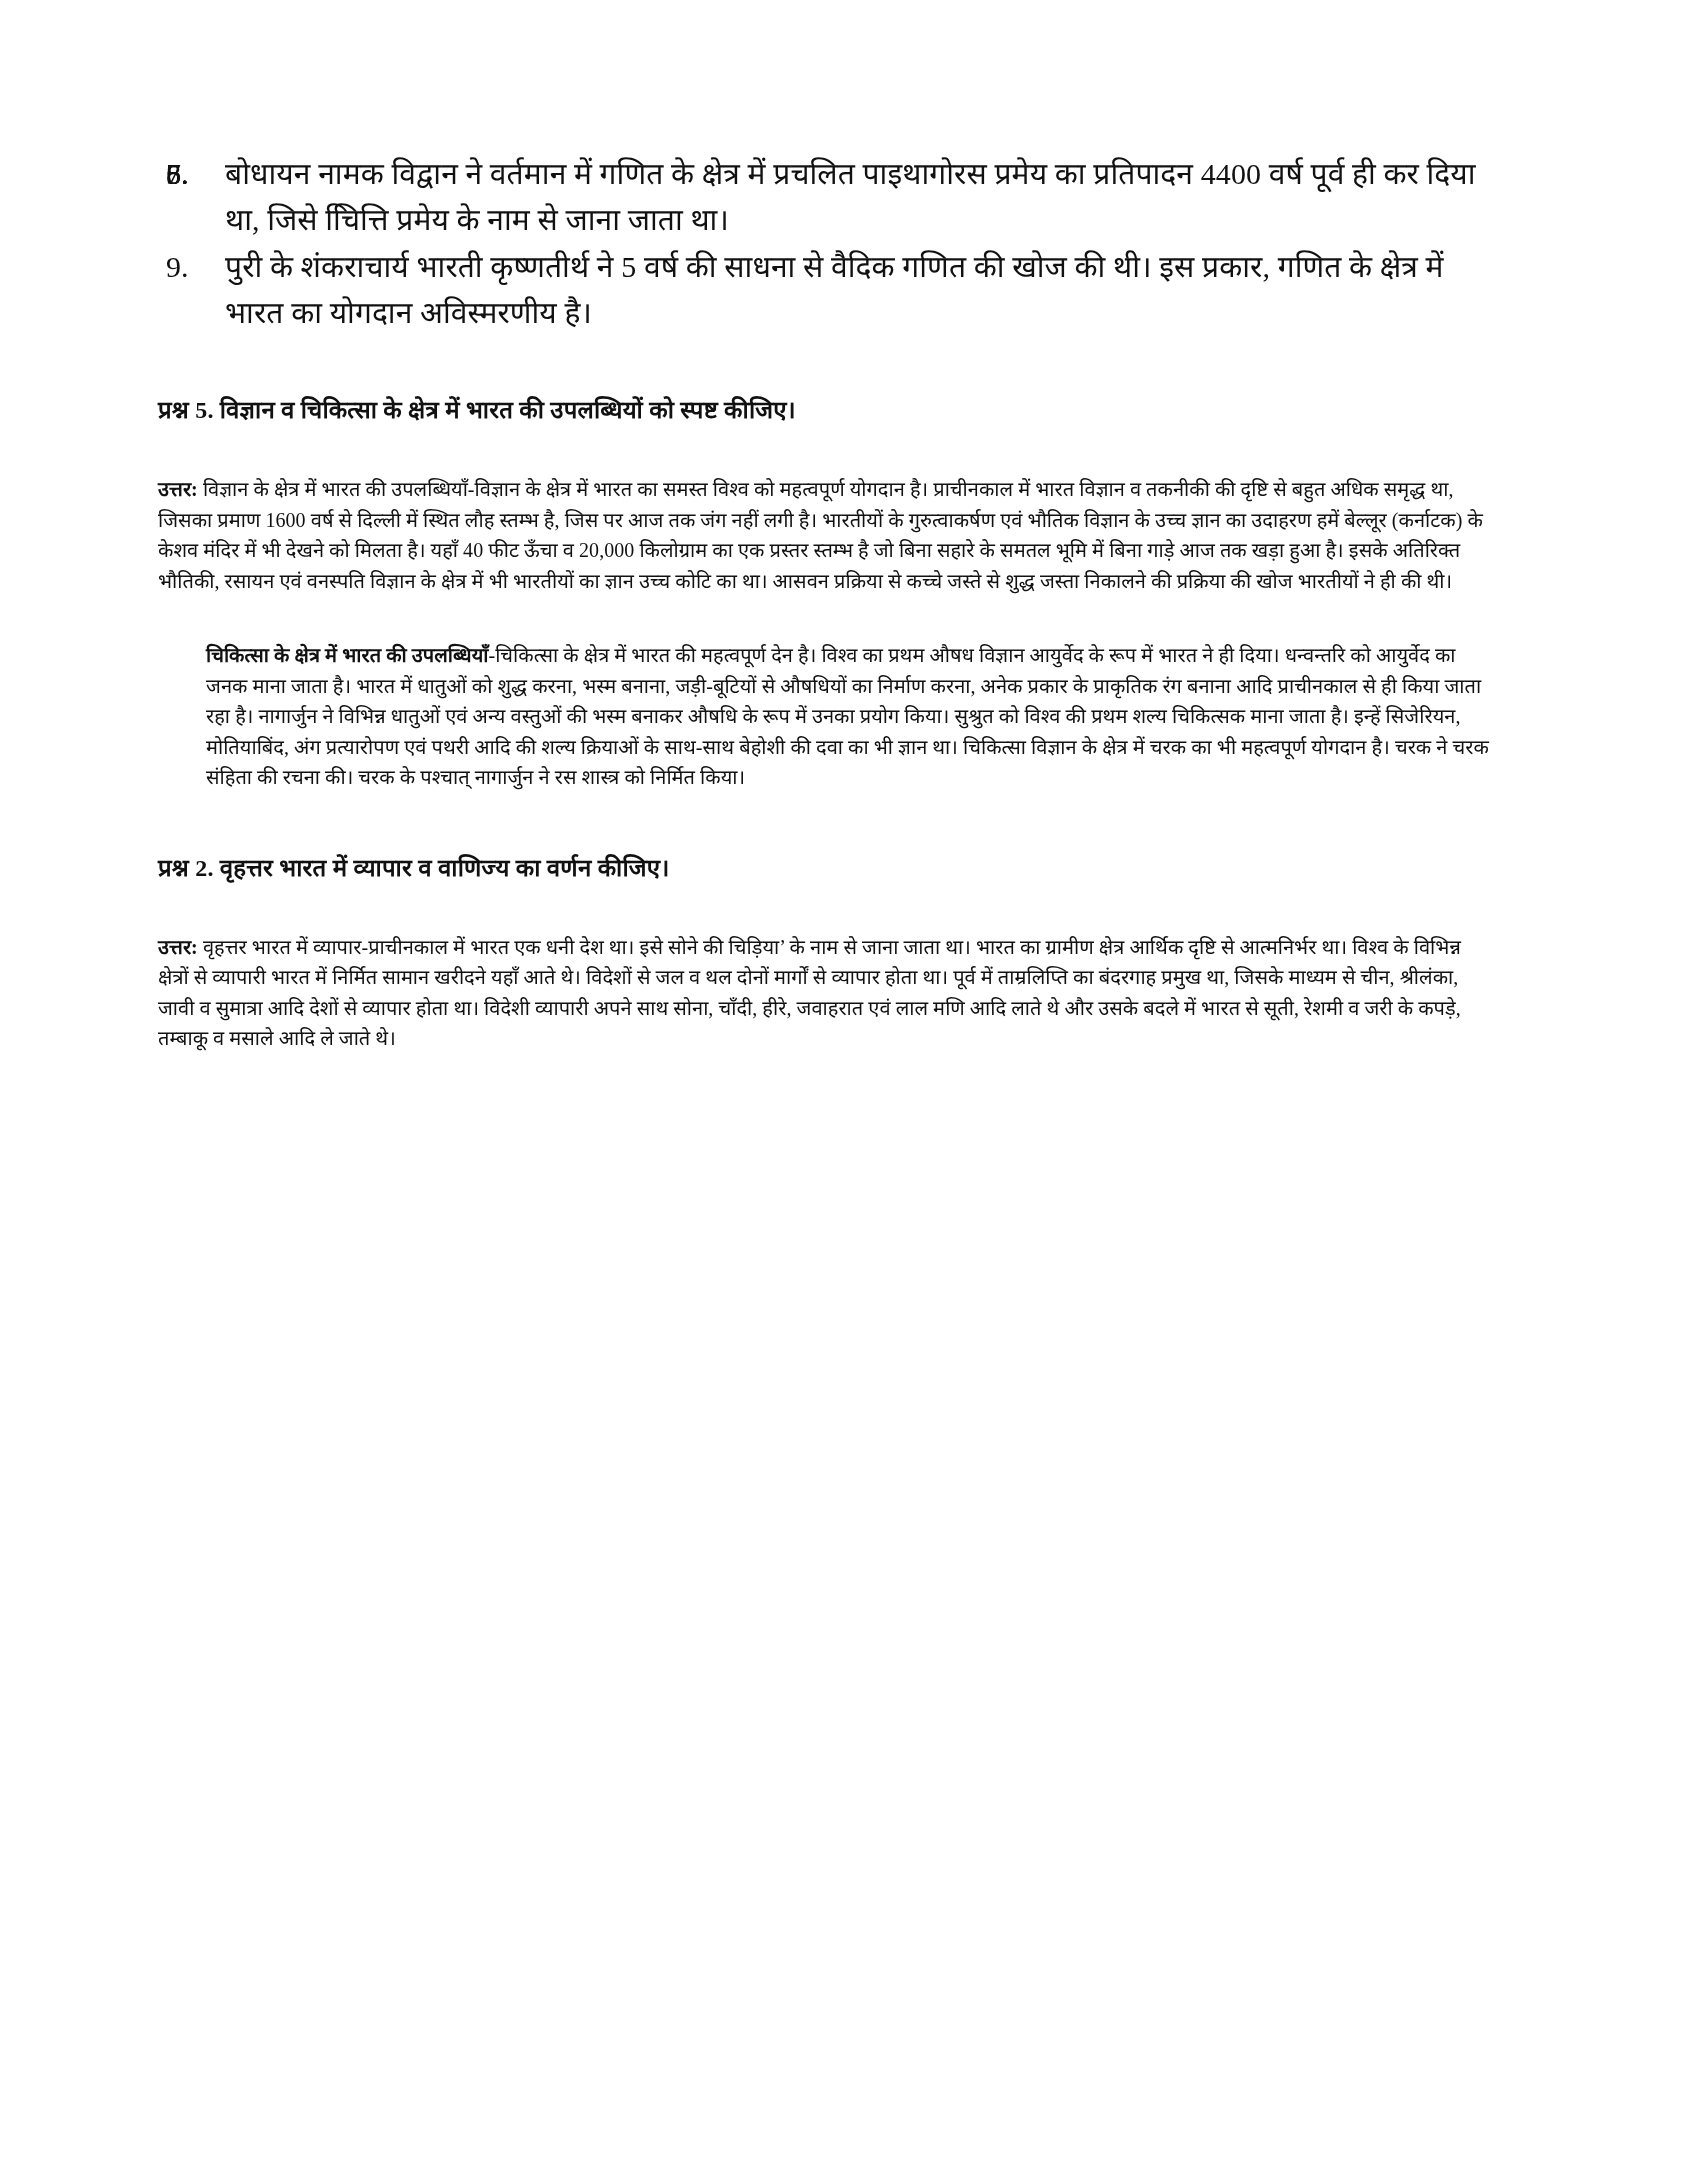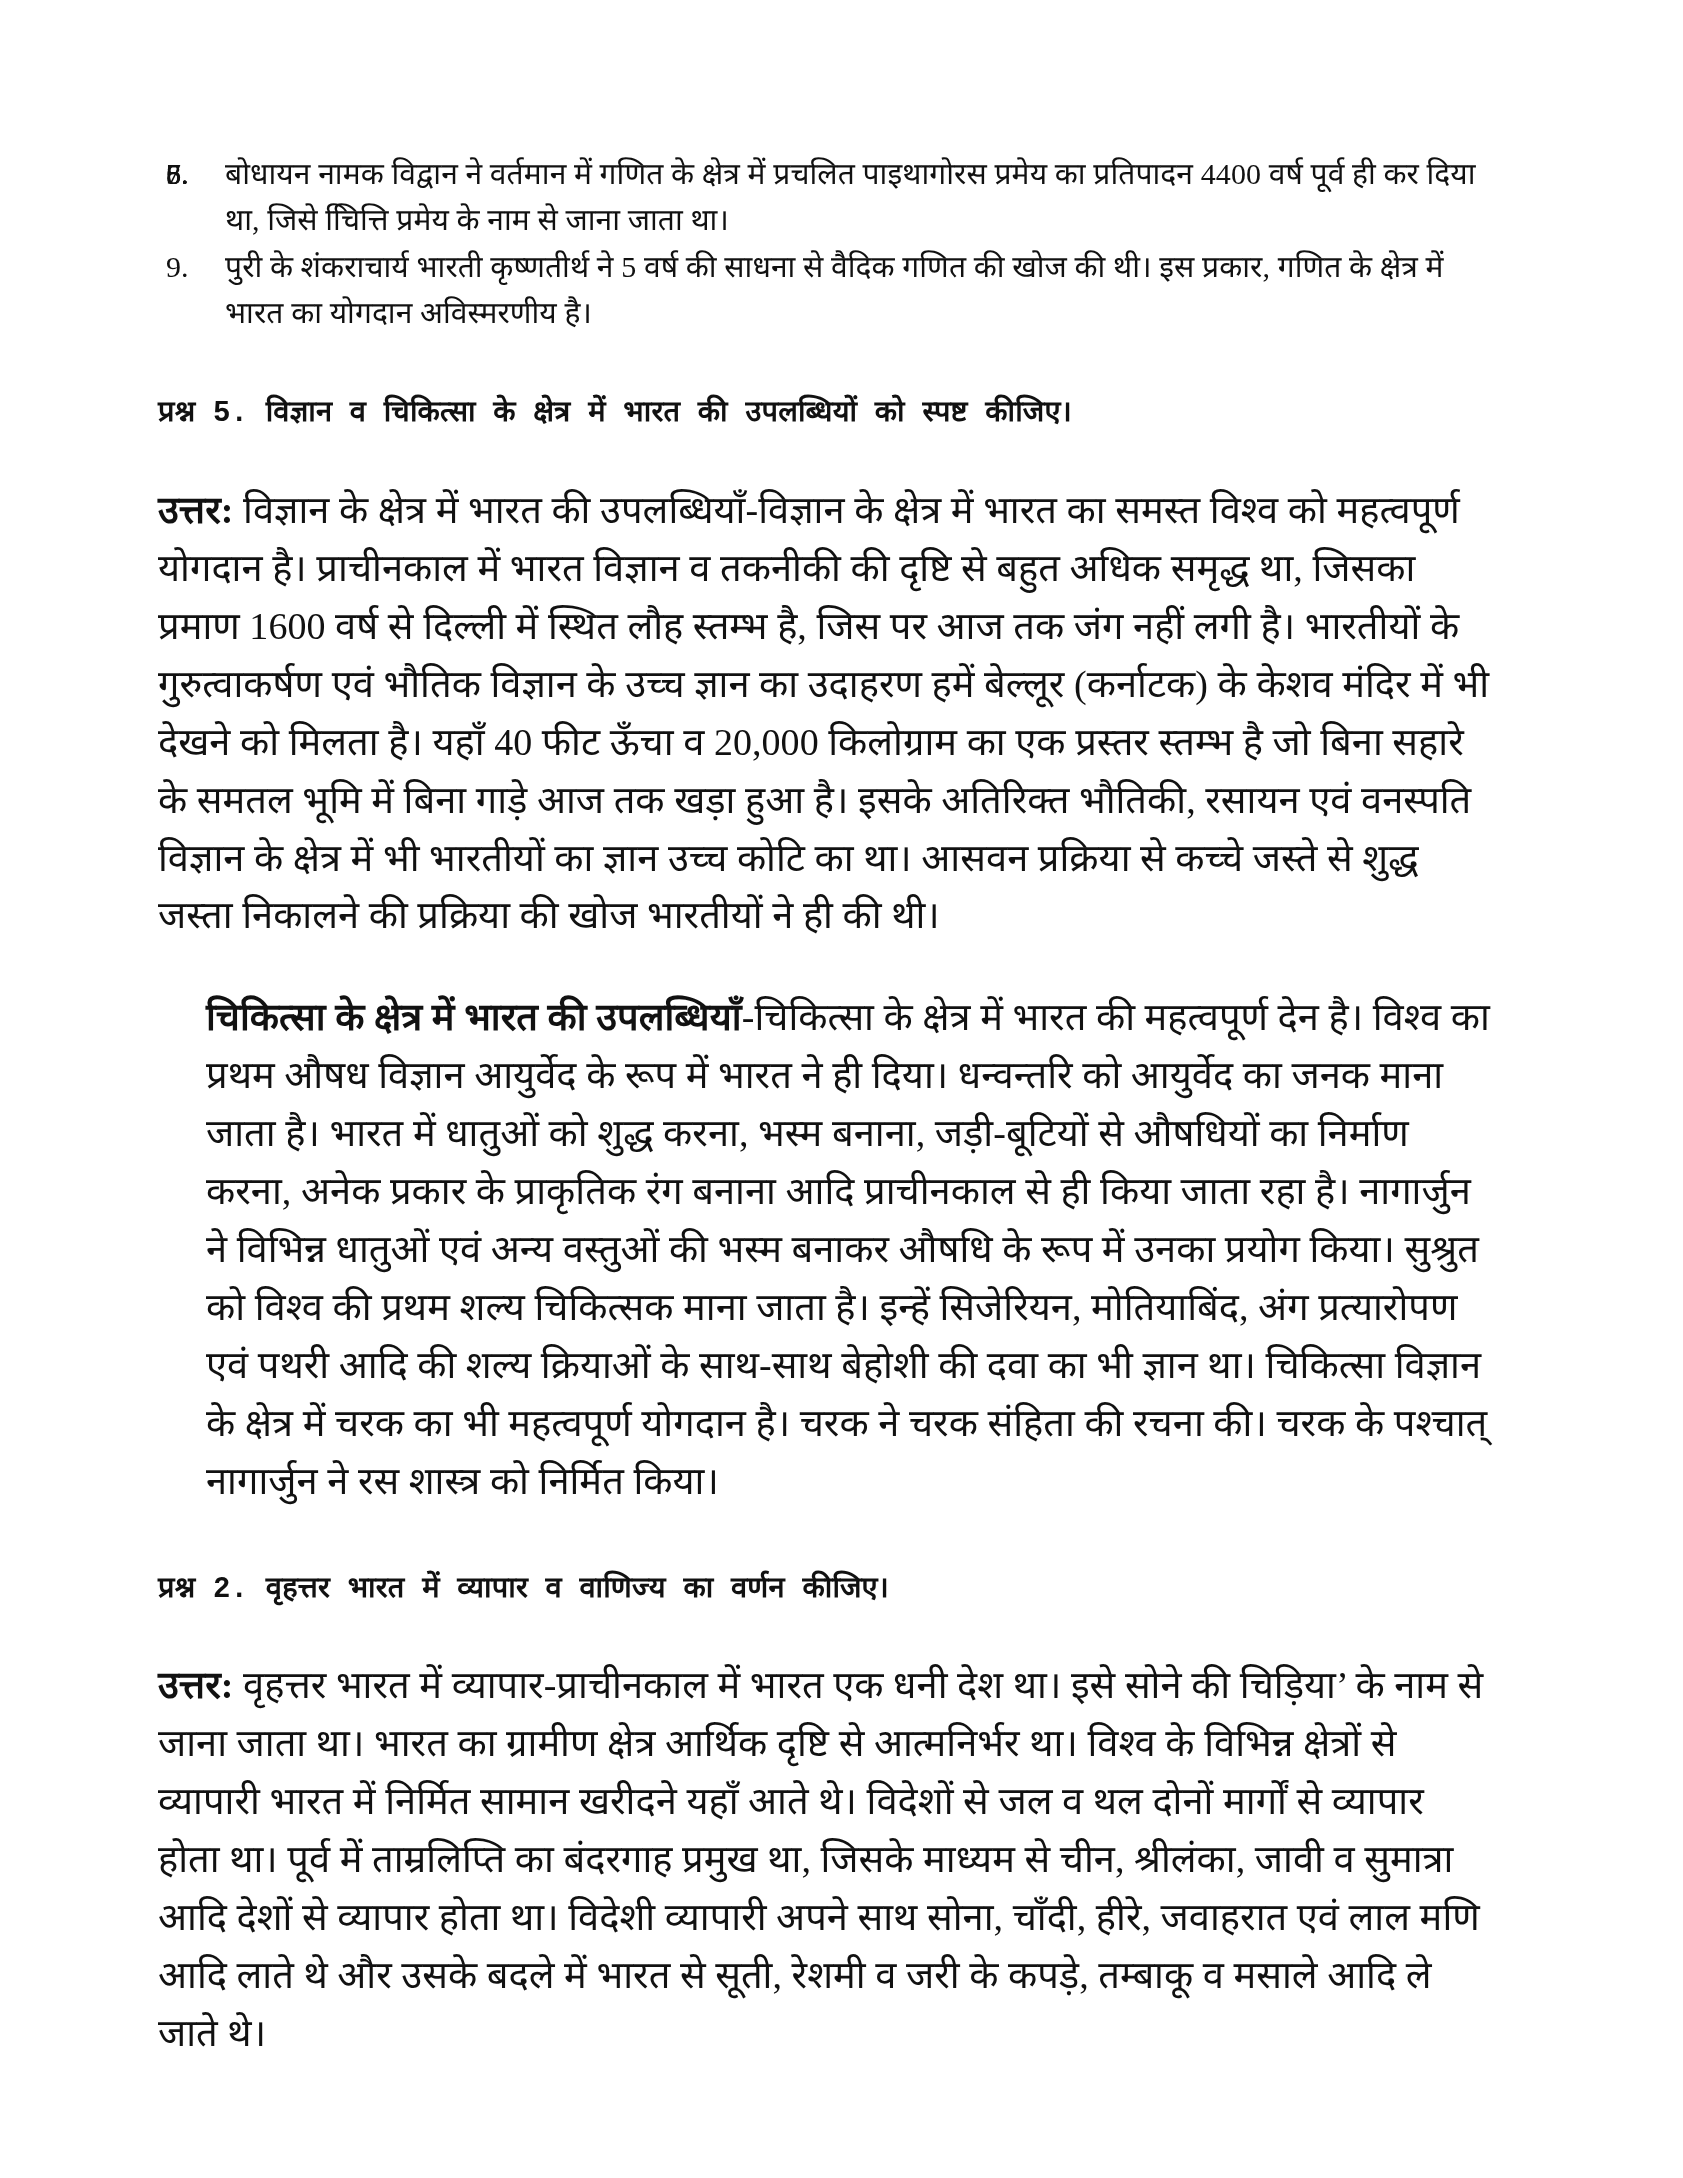--- a/index.html
+++ b/index.html
@@ -45,30 +45,29 @@
     left: 8px;
     top: 0;
     width: 48px;
     text-align: left;
     font-size: 30px;
   }
 
   
   .q-heading {
     font-weight: bold;
-    font-size: 29px;
+    font-size: 24px;
     line-height: 1.5;
     margin: 57px 0 0 0;
     letter-spacing: 0.2px;
-    font-family: Liberation Mono, monospace;
   }
 
   
   .answer {
-    font-size: 38px;
+    font-size: 20px;
     line-height: 1.525;
     margin: 46px 0 0 0;
     text-align: left;
     letter-spacing: 0.05px;
   }
   .answer.tight {
     margin-top: 44px;
     margin-left: 48px;
   }
   .lead {

